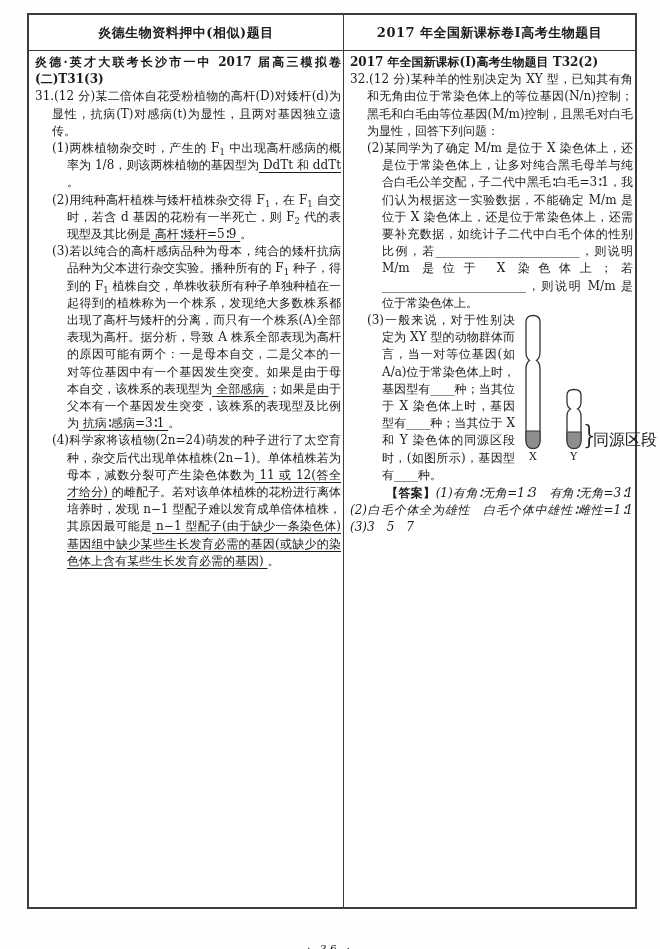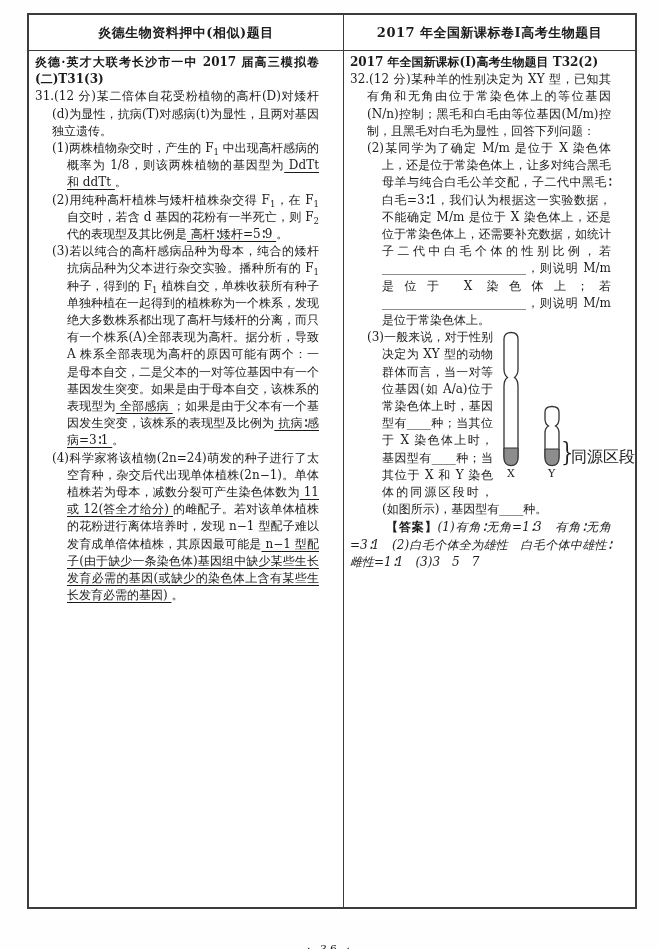--- a/index.html
+++ b/index.html
@@ -6,21 +6,21 @@
   .page{position:relative;width:660px;height:949px;background:#fefefe;
         font-family:"DejaVu Serif","Liberation Serif",serif;color:#1b1b1b;overflow:hidden;}
   .sheet{position:absolute;left:27px;top:13px;width:610px;height:896px;box-sizing:border-box;
          border:2px solid #3c3c3c;background:#fff;display:flex;flex-direction:column;}
   .header-row{flex:none;display:flex;height:35px;border-bottom:1.5px solid #3c3c3c;}
   .hcell{box-sizing:border-box;display:flex;align-items:center;justify-content:center;
          font-weight:bold;font-size:13px;letter-spacing:.5px;}
   .hcell.left{width:315px;border-right:1.5px solid #3c3c3c;}
   .hcell.right{flex:1;}
   .body-row{flex:1;display:flex;min-height:0;}
-  .bcell{box-sizing:border-box;padding:3px 24px 6px 6px;font-size:12px;line-height:17.2px;text-align:justify;}
+  .bcell{box-sizing:border-box;padding:3px 2px 6px 6px;font-size:12px;line-height:17.2px;text-align:justify;}
   .bcell.left{width:315px;border-right:1.5px solid #3c3c3c;}
   .bcell.right{flex:1;}
   .col-title{font-weight:bold;}
   .para{margin:0;}
   .q{padding-left:17px;text-indent:-17px;}
   .subitems{margin-left:17px;}
   .sub{padding-left:15px;text-indent:-15px;}
   .u{text-decoration:underline;text-underline-offset:2.5px;}
   sub{font-size:8.5px;line-height:0;}
   .figure{float:right;width:114px;height:154px;position:relative;margin:2px 0 2px 4px;text-indent:0;}

